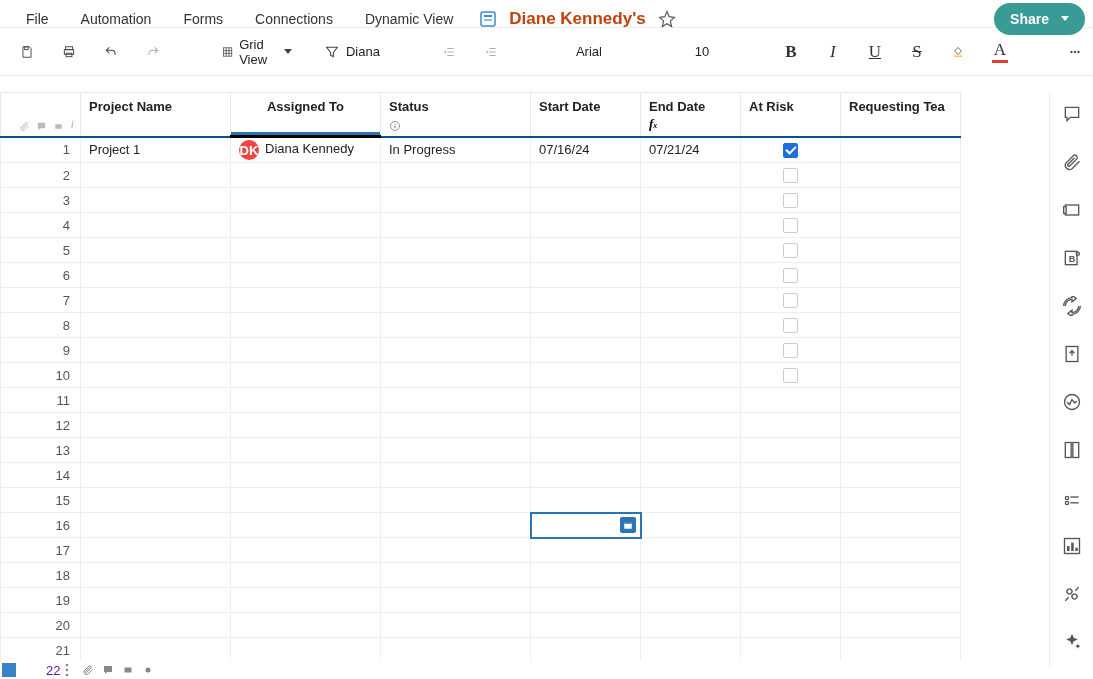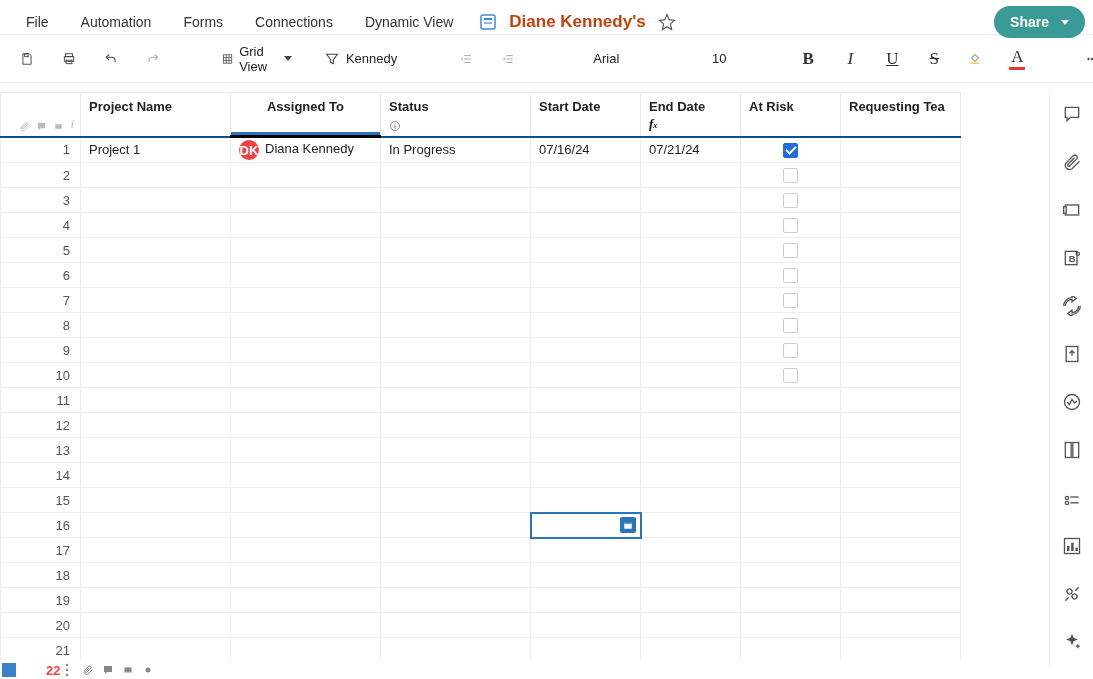--- a/index.html
+++ b/index.html
@@ -11,21 +11,21 @@
     background: #fff;
     overflow: hidden;
     width: 1093px;
     height: 679px;
   }
 
   
   .menubar {
     display: flex;
     align-items: center;
-    height: 35px;
+    height: 28px;
     padding: 10px 8px 0 14px;
     border-bottom: 1px solid #ececec;
     gap: 8px;
   }
   .menu-item {
     padding: 6px 12px;
     cursor: pointer;
     color: #333;
     font-size: 14px;
   }
@@ -280,21 +280,21 @@
   
   .bottom-strip {
     position: absolute;
     bottom: 0; left: 0; right: 44px;
     height: 18px;
     background: #fff;
     display:flex;
     align-items:center;
   }
   .bottom-left-blue { width: 14px; height: 14px; background:#3a82c7; margin-left:2px;}
-  .bottom-rownum { font-weight:700; color:#ef4444; margin-left:30px; }
+  .bottom-rownum { font-weight:400; color:#4c1d95; margin-left:30px; }
   .bottom-icons { display:flex; gap:8px; margin-left:12px; color:#888;}
   svg { display:block; }
 </style>
 </head>
 <body>
 
 <div class="menubar">
   <div class="menu-item">File</div>
   <div class="menu-item">Automation</div>
   <div class="menu-item">Forms</div>
@@ -361,21 +361,21 @@
         <line x1="15" y1="3" x2="15" y2="21" stroke="#444" stroke-width="1.6"></line>
       </svg>
     <span>Grid View</span>
     <span class="caret"></span>
   </div>
 
   <div class="tb-labeled">
     <svg width="16" height="16" viewBox="0 0 24 24">
         <path d="M4 5h16l-6 8v6l-4-2v-4z" fill="none" stroke="#444" stroke-width="1.6"></path>
       </svg>
-    <span>Kennedy</span>
+    <span>Diana</span>
   </div>
 
   <span class="tb-sep"></span>
 
   <span class="tb-btn disabled">
     <svg width="18" height="18" viewBox="0 0 24 24">
         <line x1="9" y1="6" x2="20" y2="6" stroke="#444" stroke-width="1.6"></line>
         <line x1="9" y1="12" x2="20" y2="12" stroke="#444" stroke-width="1.6"></line>
         <line x1="9" y1="18" x2="20" y2="18" stroke="#444" stroke-width="1.6"></line>
         <path d="M7 10l-3 2 3 2" fill="none" stroke="#444" stroke-width="1.6"></path>

